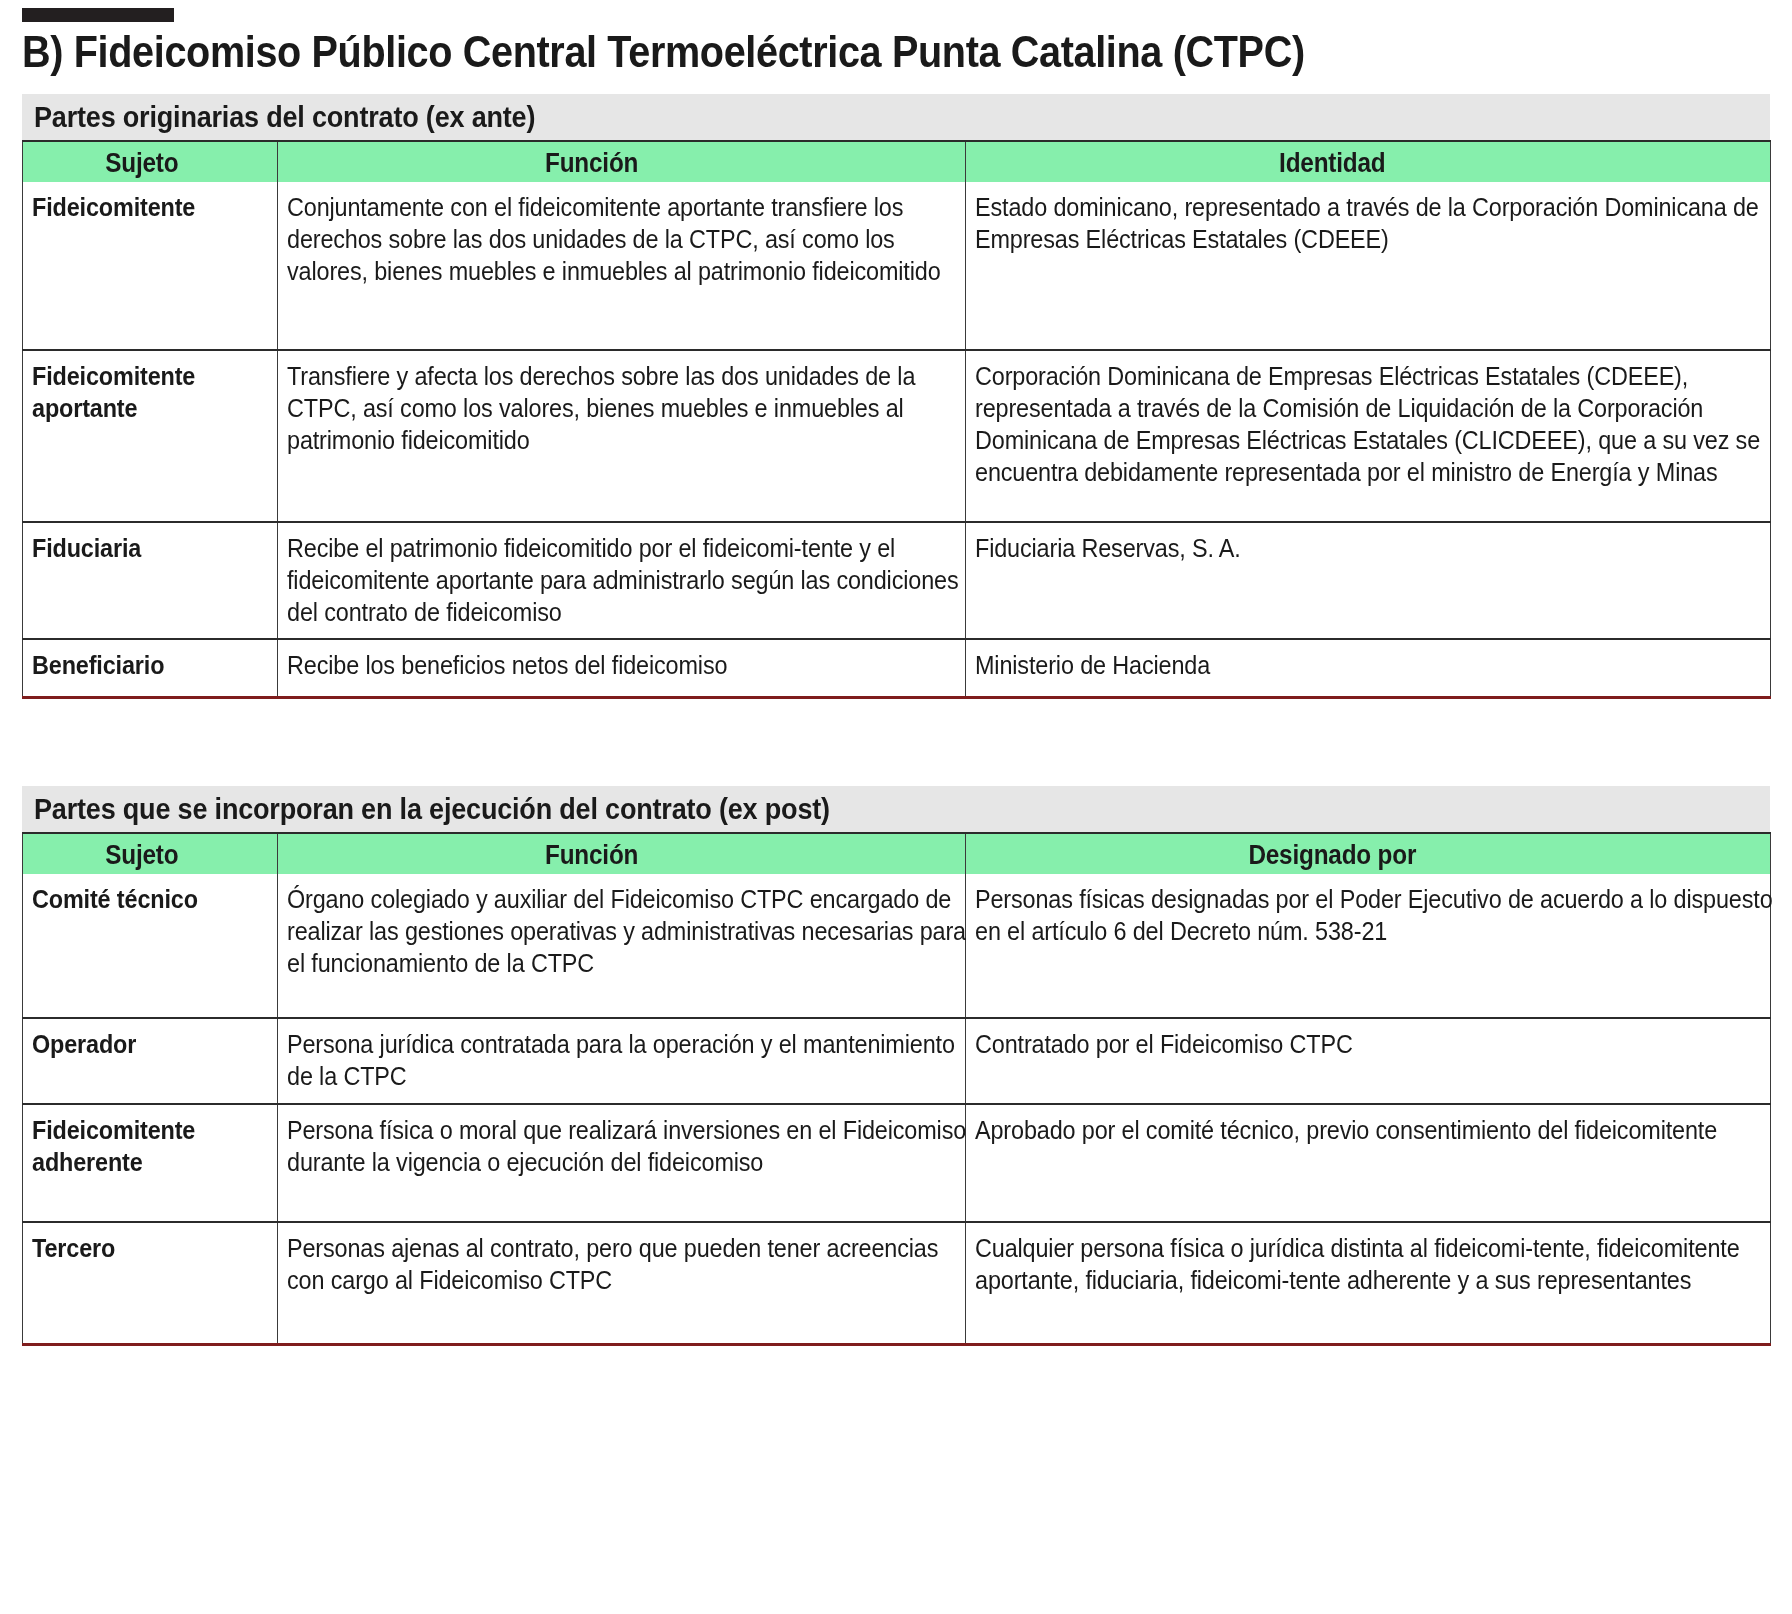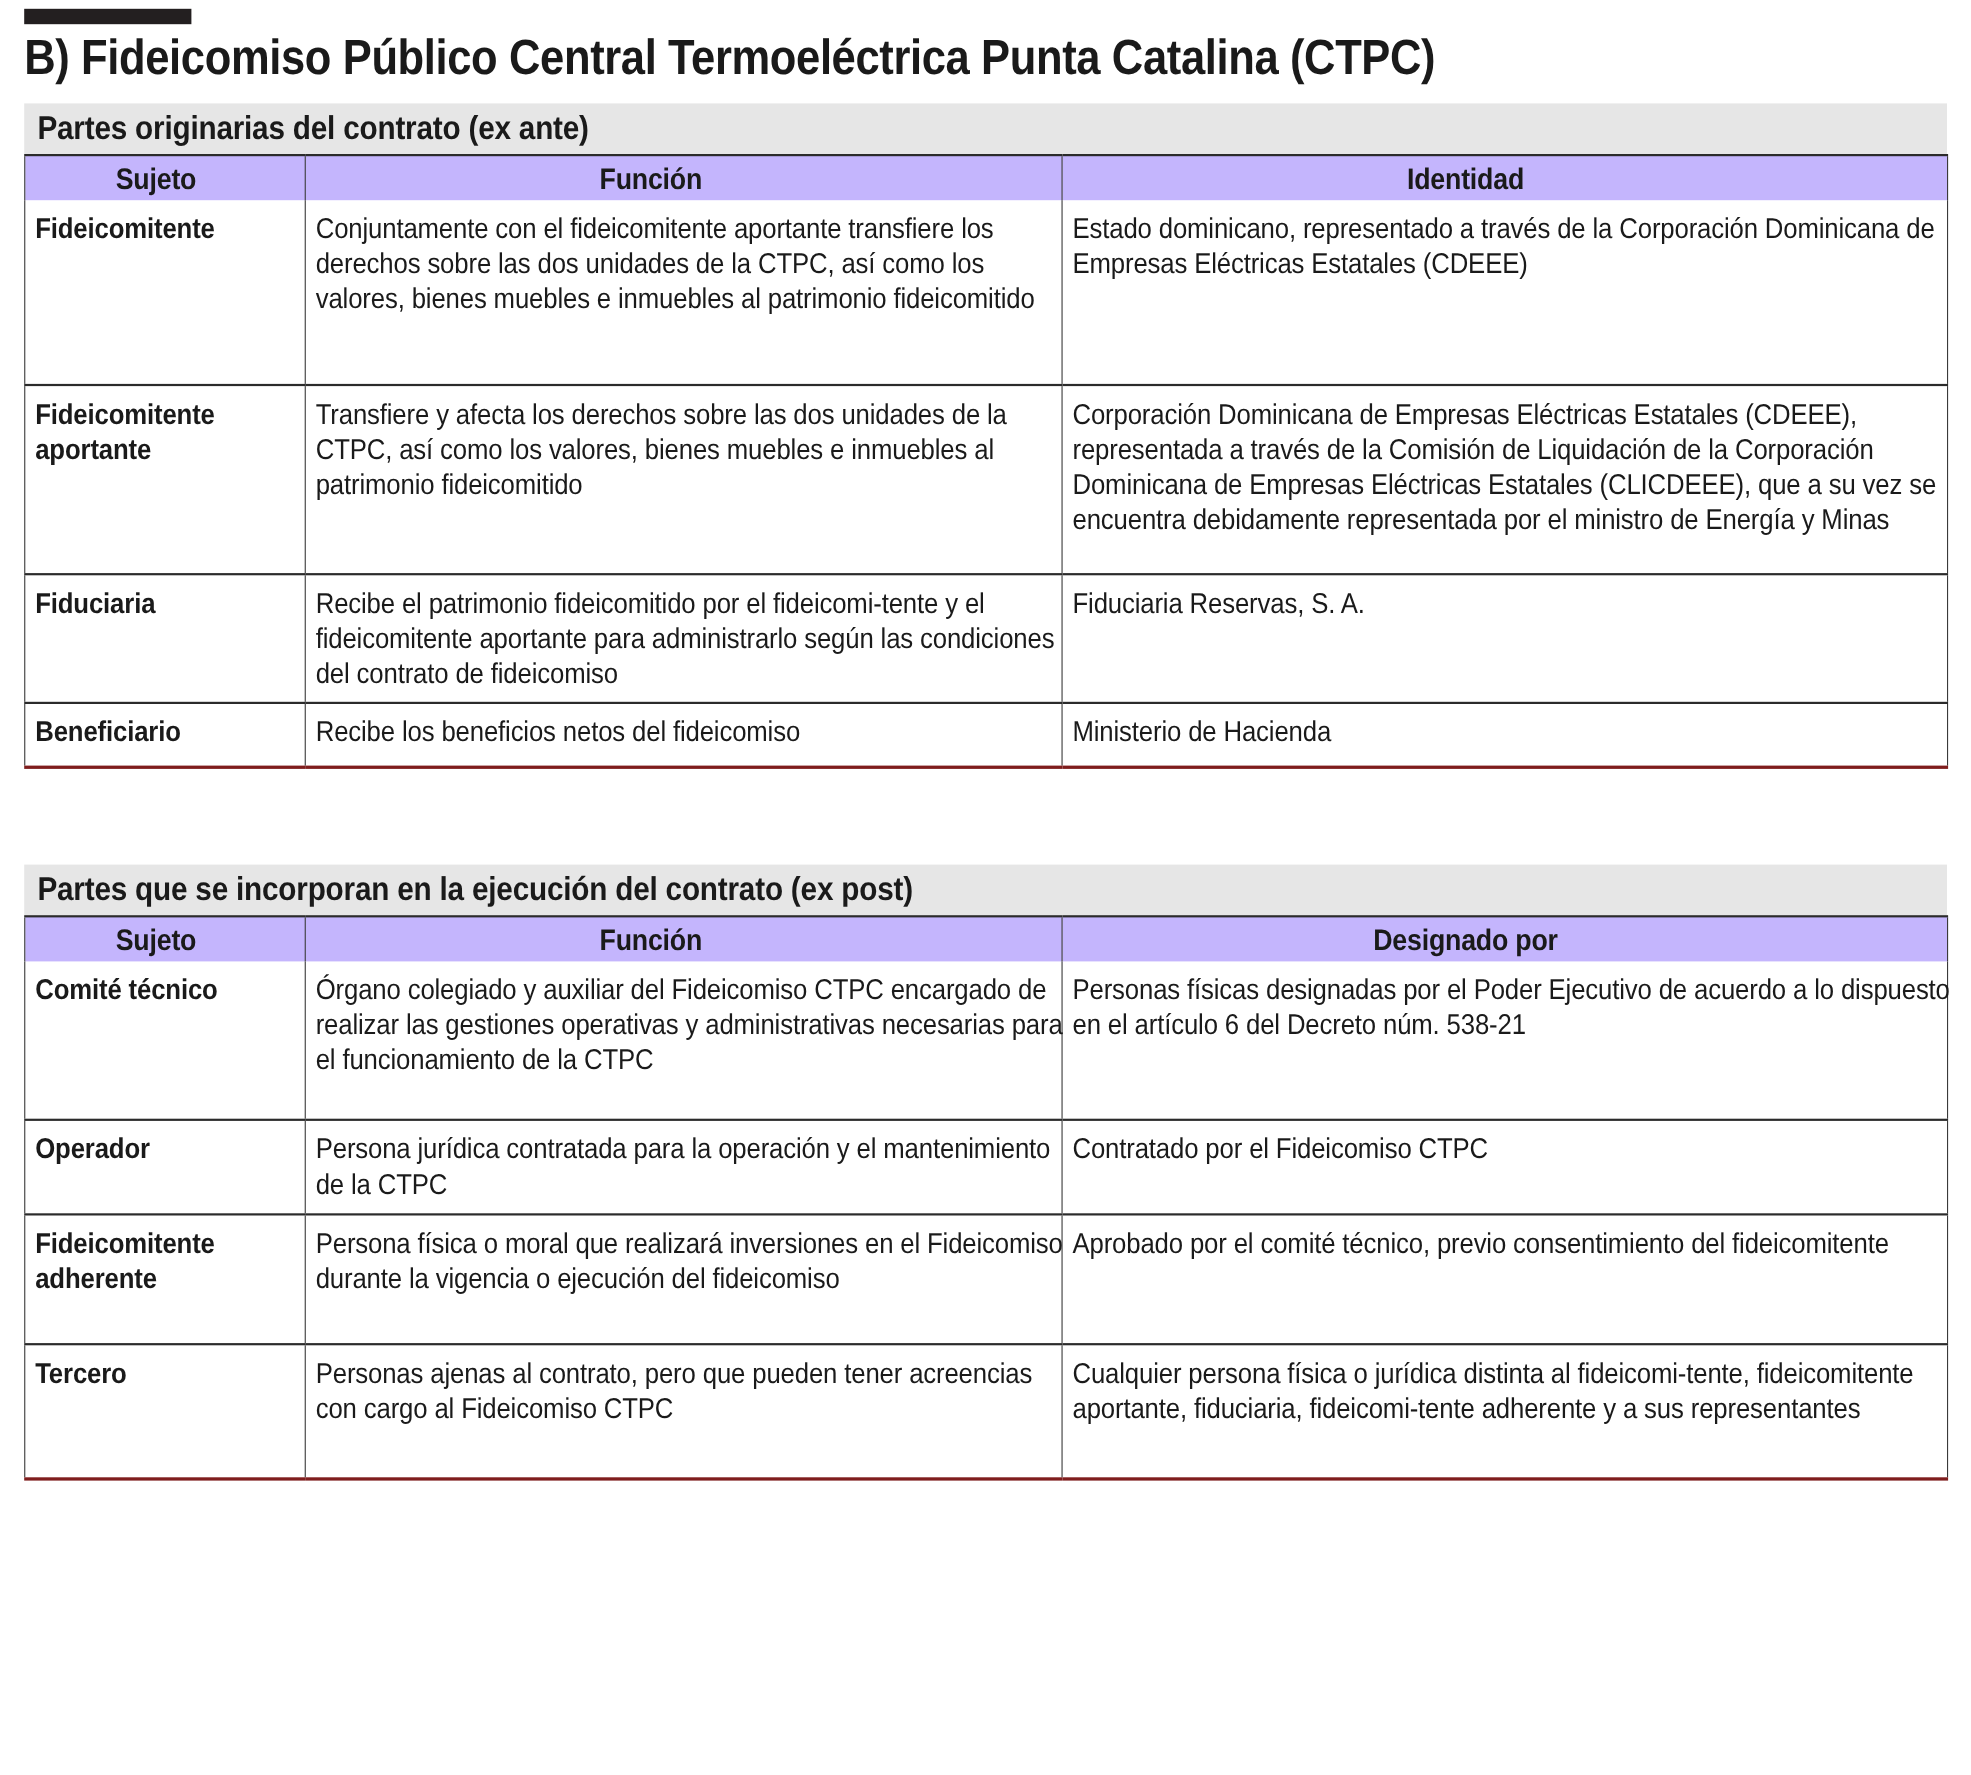--- a/index.html
+++ b/index.html
@@ -83,21 +83,21 @@
   table.grid col.c-tercero  { width: 805px; }
 
   table.grid th,
   table.grid td {
     border: 1px solid #3a3a3a;
     vertical-align: top;
     padding: 0;
     box-sizing: border-box;
   }
   table.grid thead th {
-    background: #c4b5fd;
+    background: #86efac;
     border-top: 2px solid #2b2b2b;
     border-bottom: none;
     height: 30px;
   }
   table.grid thead th .hcell {
     font-size: 27px;
     line-height: 38px;
     font-weight: 700;
     padding: 2px 0 0 10px;
     letter-spacing: -0.2px;

